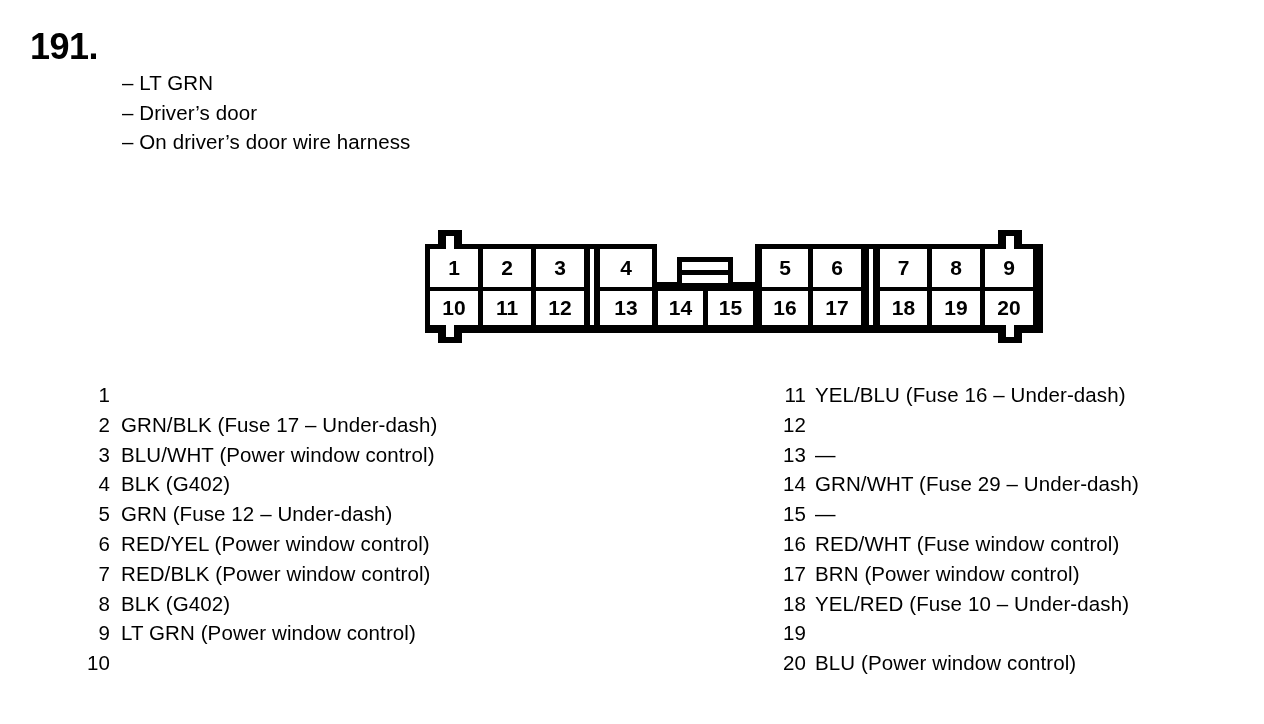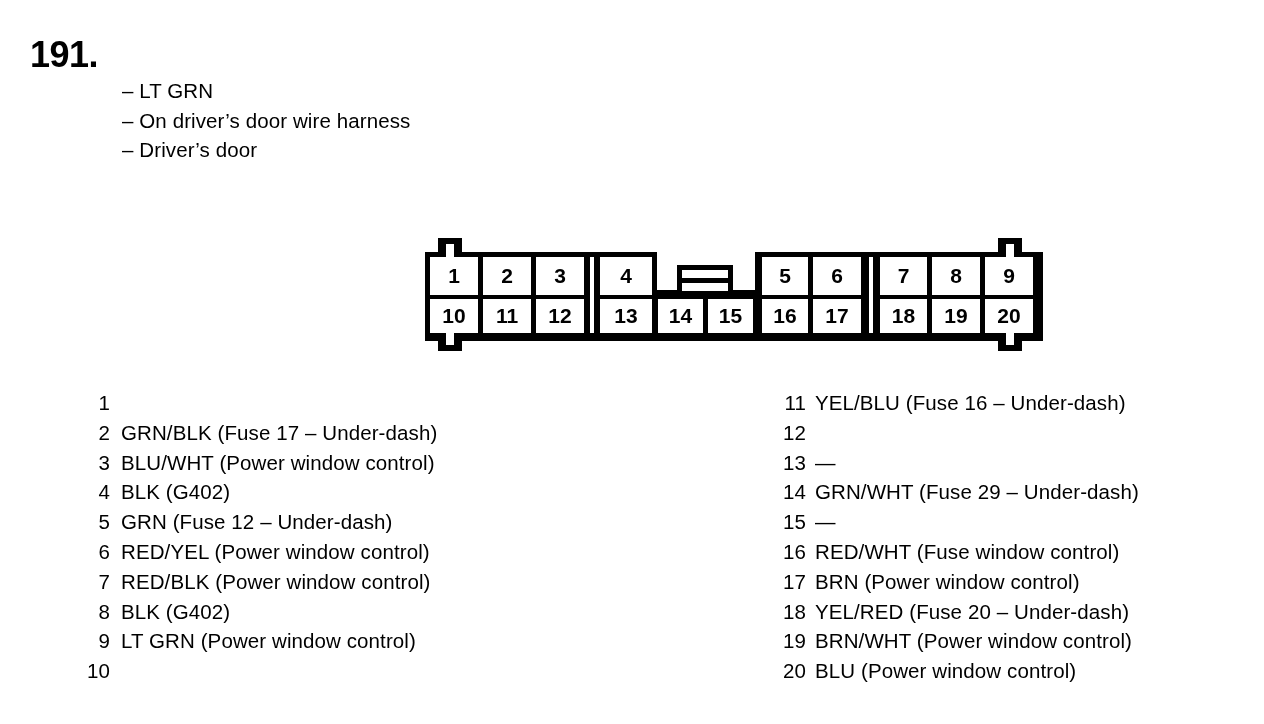--- a/index.html
+++ b/index.html
@@ -5,21 +5,21 @@
   :root { --ink:#000000; --paper:#ffffff; }
   * { margin:0; padding:0; box-sizing:border-box; }
   html,body { width:1264px; height:724px; }
   body {
     background:var(--paper);
     color:var(--ink);
     font-family:"Liberation Sans","DejaVu Sans",sans-serif;
     position:relative;
     overflow:hidden;
   }
-  #page { position:absolute; inset:0;margin-top:8px; }
+  #page { position:absolute; inset:0; }
 
   
   #title { position:absolute; left:30px; top:28px; display:flex; font-weight:bold; font-size:36px; line-height:1.05; letter-spacing:-0.5px; }
   #title .t-num { width:105px; }
 
   
   #notes { position:absolute; left:122px; top:68px; font-size:20.5px; line-height:29.5px; letter-spacing:0.1px; }
 
   
   #connector { position:absolute; left:425px; top:228px; width:622px; height:118px; }
@@ -84,22 +84,22 @@
 <body>
 
 <div id="page">
 
   <div id="title">
     <span class="t-num">191.</span>
   </div>
 
   <div id="notes">
     <div class="note">– LT GRN</div>
+    <div class="note">– Driver’s door</div>
     <div class="note">– On driver’s door wire harness</div>
-    <div class="note">– Driver’s door</div>
   </div>
 
   <div id="connector">
 
     <div class="blk b-left"></div>
     <div class="blk b-mid"></div>
     <div class="blk b-right"></div>
     <div class="blk latch"></div>
     <div class="blk tab-tl"></div>
     <div class="blk tab-tr"></div>
@@ -201,25 +201,24 @@
     <div class="pin-row">
         <span class="pin-num">16</span>
         <span class="pin-desc">RED/WHT (Fuse window control)</span>
       </div>
     <div class="pin-row">
         <span class="pin-num">17</span>
         <span class="pin-desc">BRN (Power window control)</span>
       </div>
     <div class="pin-row">
         <span class="pin-num">18</span>
-        <span class="pin-desc">YEL/RED (Fuse 20 – Under-dash)</span>
+        <span class="pin-desc">YEL/RED (Fuse 10 – Under-dash)</span>
       </div>
     <div class="pin-row">
         <span class="pin-num">19</span>
-        <span class="pin-desc">BRN/WHT (Power window control)</span>
       </div>
     <div class="pin-row">
         <span class="pin-num">20</span>
         <span class="pin-desc">BLU (Power window control)</span>
       </div>
   </div>
 
 </div>
 
 </body></html>

